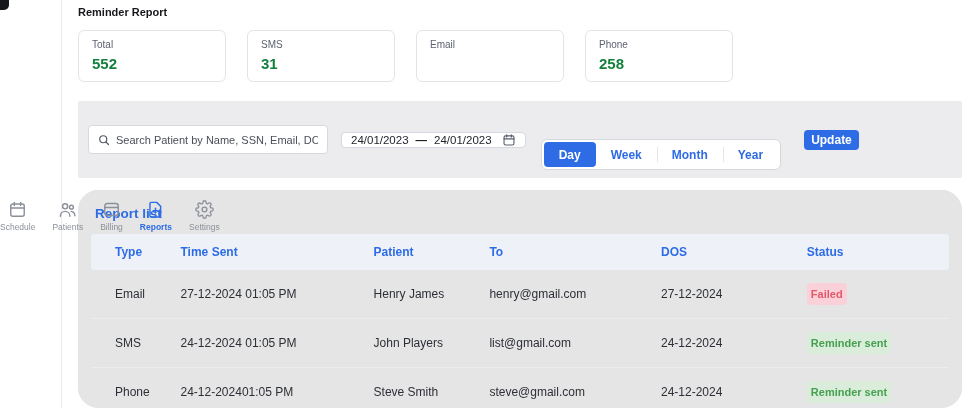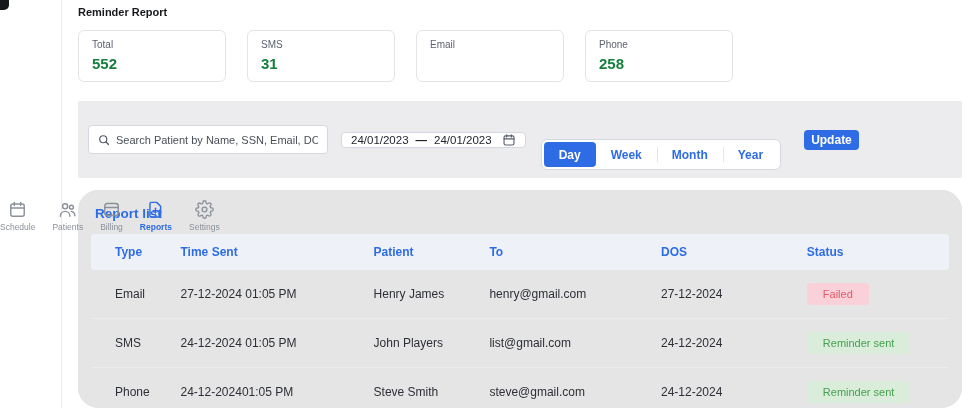--- a/index.html
+++ b/index.html
@@ -64,21 +64,21 @@
   .report-card { border:1px solid #e3e4e8; border-radius:20px; background:#e5e5e5; flex:1; overflow:hidden; }
   .report-title { color:var(--accent,#2e6ce5); font-size:13.5px; font-weight:700; padding:15px 16px 13px; }
   table { width:calc(100% - 24px); margin:0 12px; border-collapse:collapse; table-layout:fixed; }
   thead th { background:#eef2f8; color:var(--accent,#2e6ce5); font-size:12px; font-weight:600;
              text-align:left; padding:11px 8px; }
   thead th:first-child { padding-left:24px; border-radius:4px 0 0 4px; }
   thead th:last-child { border-radius:0 4px 4px 0; }
   tbody td { font-size:12px; color:#2c2f36; padding:13px 8px; border-bottom:1px solid #ececef;
              white-space:nowrap; overflow:hidden; }
   tbody td:first-child { padding-left:24px; }
-  .badge { display:inline-block; font-size:11px; padding:5px 16px; border-radius:4px; }
+  .badge { display:inline-block; font-size:11px; padding:5px 4px; border-radius:4px;font-weight:bold; }
   .badge-failed { background:var(--failed-bg,#fad1d8); color:var(--failed-text,#e0596a); }
   .badge-sent { background:var(--sent-bg,#d9edda); color:var(--sent-text,#46a050); }
 </style>
 </head>
 <body>
 
 <div class="app">
 
   <aside class="sidebar">
     <span class="corner-notch"></span>

